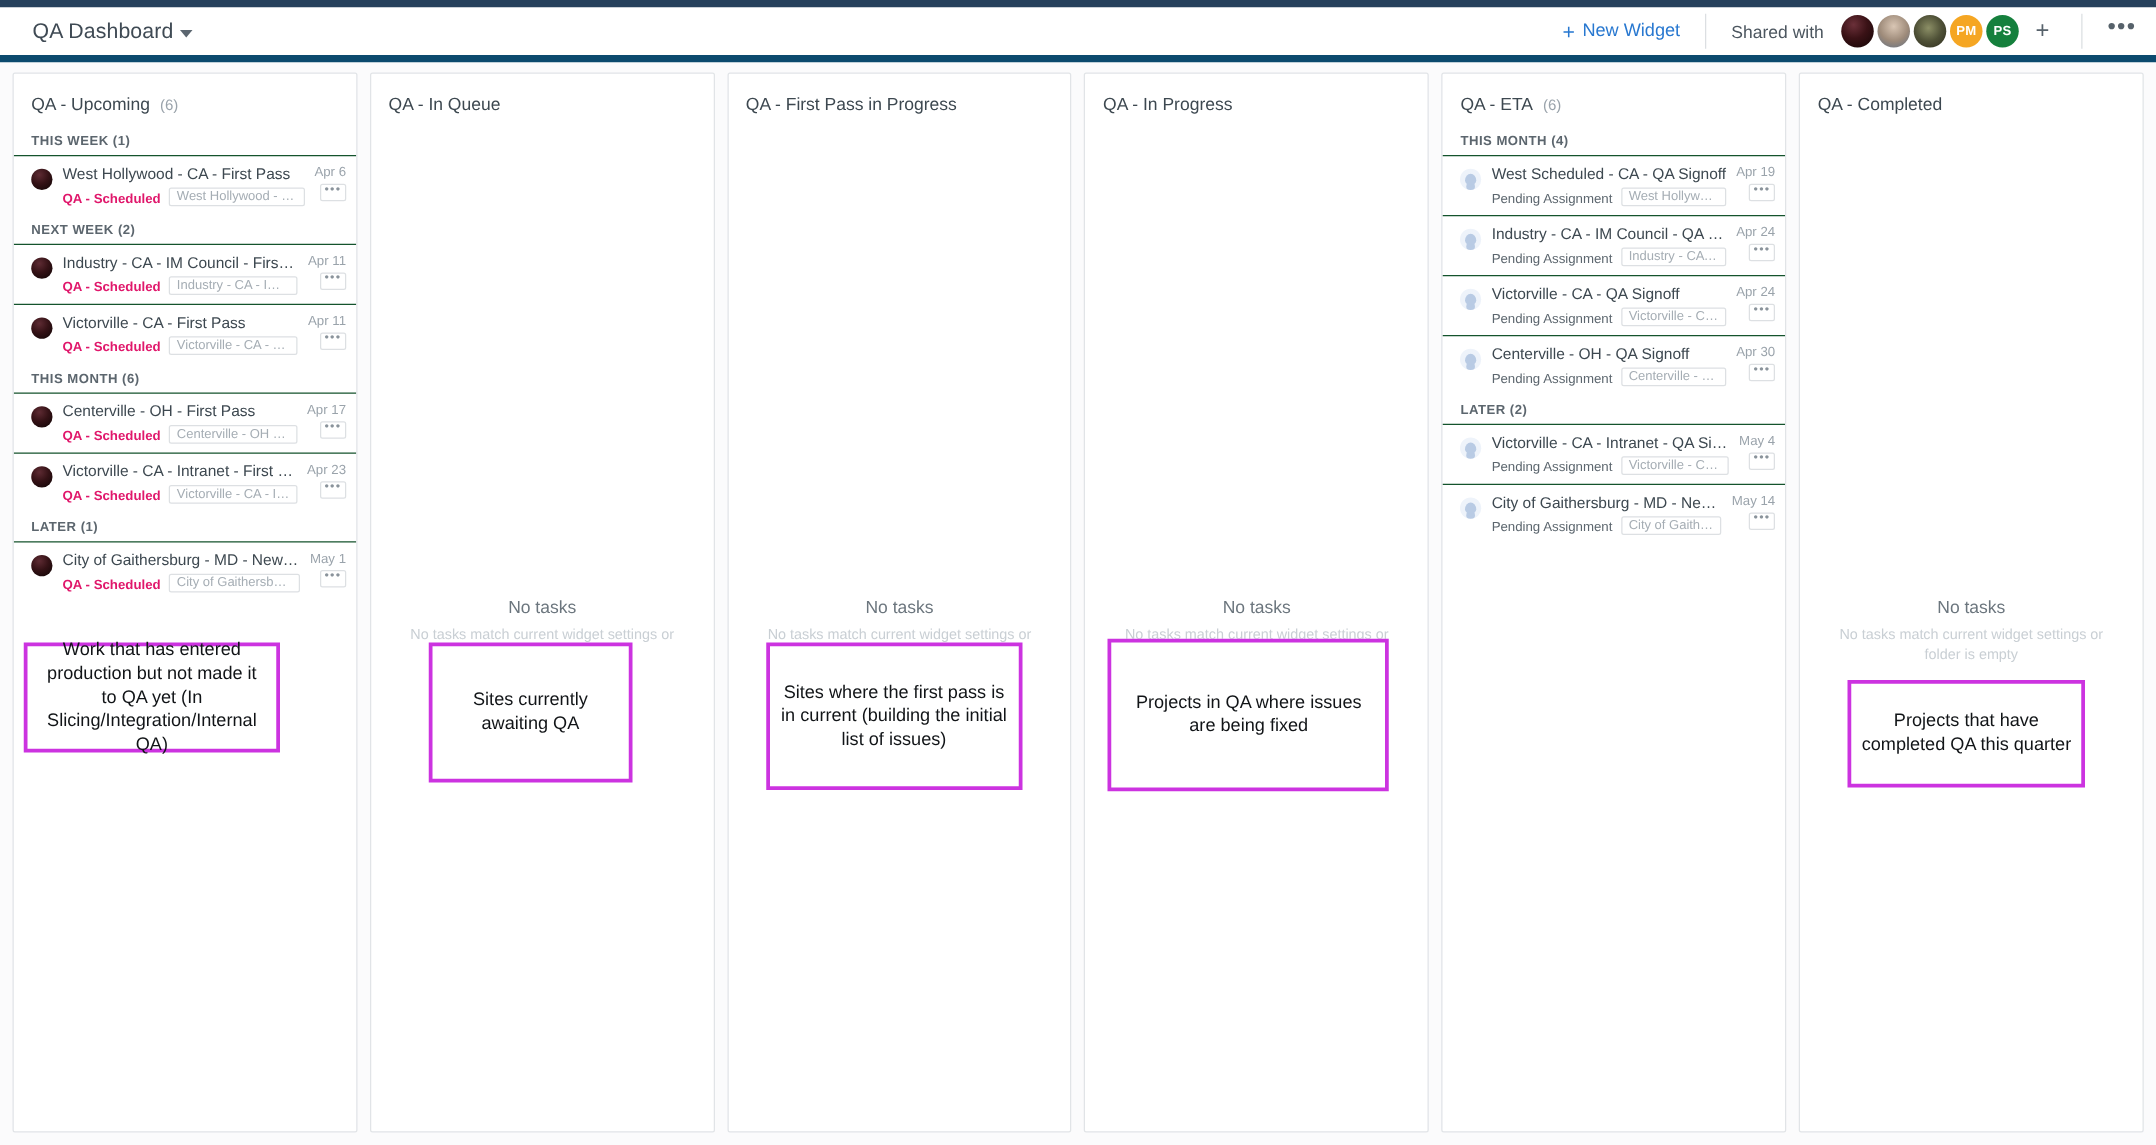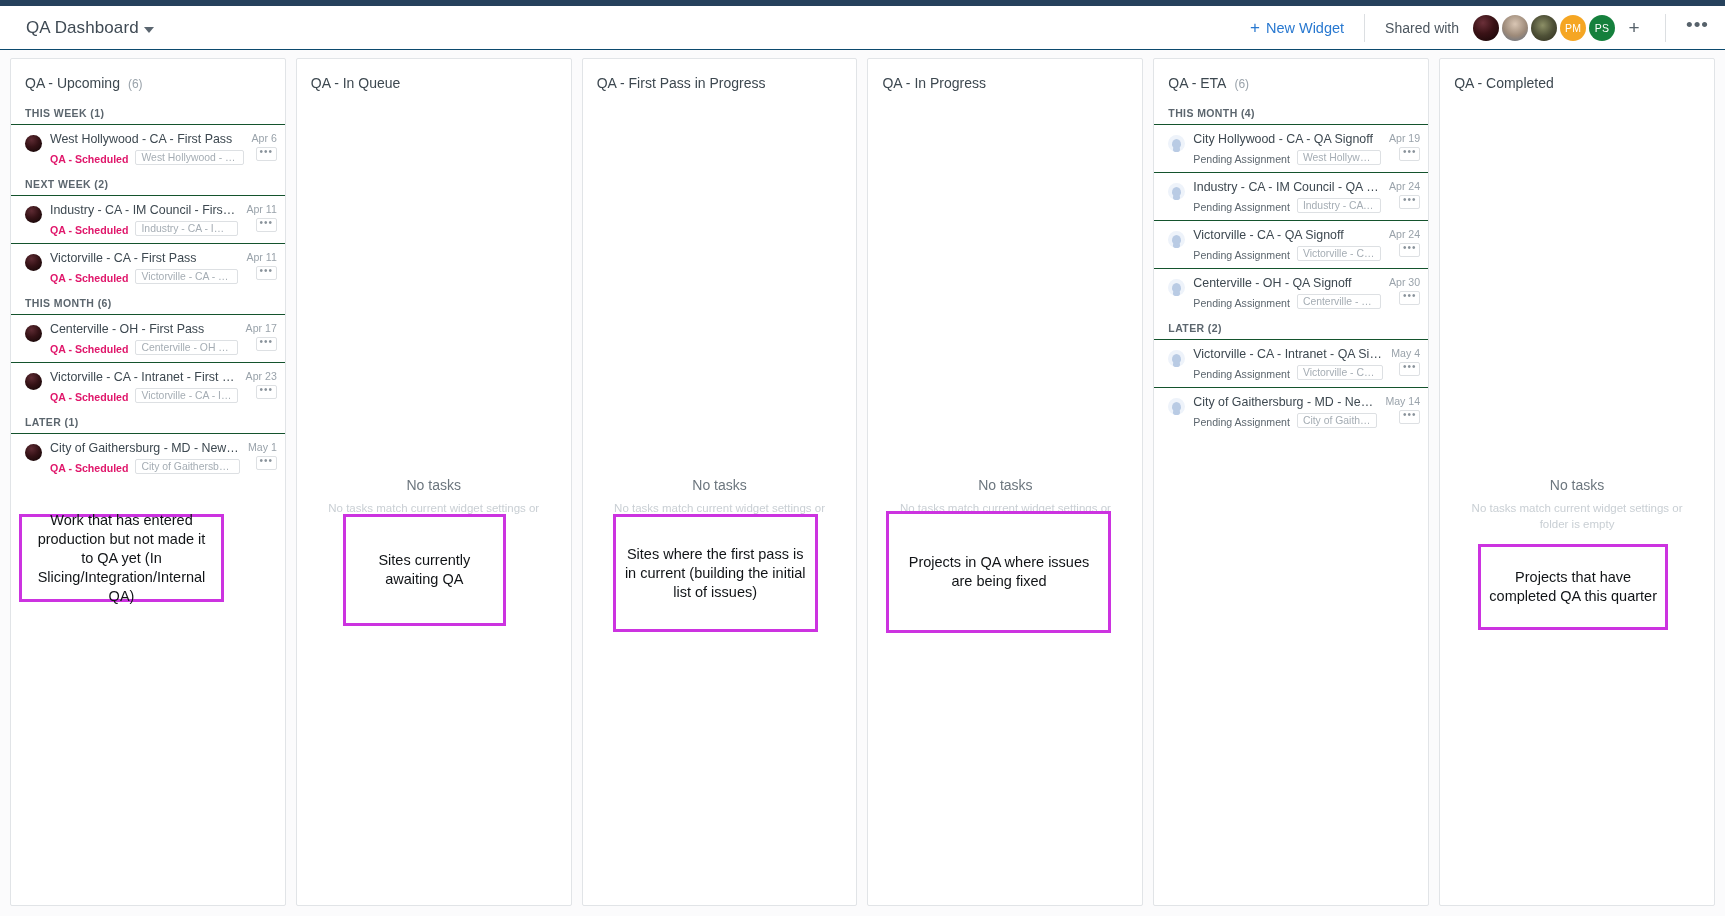--- a/index.html
+++ b/index.html
@@ -14,21 +14,21 @@
   
   .top-strip {
     position:absolute; top:0; left:0; width:1725px; height:6px;
     background:#26415c;
   }
 
   
   .header {
     position:absolute; top:6px; left:0; width:1725px; height:44px;
     background:#ffffff;
-    border-bottom:1px solid #0c4a6e;
+    border-bottom:6px solid #0c4a6e;
     display:flex; align-items:center;
   }
   .dash-title {
     margin-left:26px;
     font-size:17px; color:#3f4a54; letter-spacing:.1px;
     display:flex; align-items:center; gap:5px; cursor:pointer;
   }
   .caret-dn {
     width:0;height:0;border-left:5px solid transparent;border-right:5px solid transparent;
     border-top:6px solid #5b6670; position:relative; top:2px;
@@ -41,21 +41,21 @@
     display:flex; align-items:center; gap:6px;
     color:#2878d0; font-size:14.5px; cursor:pointer; white-space:nowrap;
   }
   .plus-sign { font-size:17px; line-height:1; color:#2878d0; font-weight:400; }
   .vdiv { width:1px; height:28px; background:#dcdfe2; margin:0 20px; }
   .shared-label { font-size:14px; color:#4c565f; white-space:nowrap; margin-right:14px;}
   .avatars { display:flex; align-items:center; gap:3px; }
   .av {
     width:26px;height:26px;border-radius:50%;
     display:flex;align-items:center;justify-content:center;
-    font-size:10.5px;font-weight:400;color:#fff;letter-spacing:.2px;
+    font-size:10.5px;font-weight:700;color:#fff;letter-spacing:.2px;
     overflow:hidden; cursor:pointer; flex:none;
   }
   .av1 { background: radial-gradient(circle at 38% 30%, #6b3039 0%, #3a1216 45%, #120505 100%); }
   .av2 { background: radial-gradient(circle at 50% 35%, #d9c6b4 0%, #9d8a79 55%, #5f6f84 100%); }
   .av3 { background: radial-gradient(circle at 45% 40%, #8c8f66 0%, #4f5137 50%, #2c2b1d 100%); }
   .av4 { background:#f5a623; }
   .av5 { background:#15803d; }
   .av-plus {
     width:22px;height:22px;display:flex;align-items:center;justify-content:center;
     font-size:19px;color:#57626b; cursor:pointer; margin-left:5px;
@@ -304,21 +304,21 @@
       </div>
       <div class="column">
         <div class="col-head">
           <span class="col-title">QA - ETA</span>
           <span class="col-count">(6)</span>
         </div>
         <div class="group-label">THIS MONTH (4)</div>
         <div class="task-row">
           <div class="task-av person"></div>
           <div class="task-main">
-            <div class="task-title">City Hollywood - CA - QA Signoff</div>
+            <div class="task-title">West Scheduled - CA - QA Signoff</div>
             <div class="task-sub">
               <span class="status-pend">Pending Assignment</span>
               <span class="folder-chip">West Hollywood -...</span>
             </div>
           </div>
           <div class="task-right">
             <span class="task-date">Apr 19</span>
             <span class="row-dots">•••</span>
           </div>
         </div>

